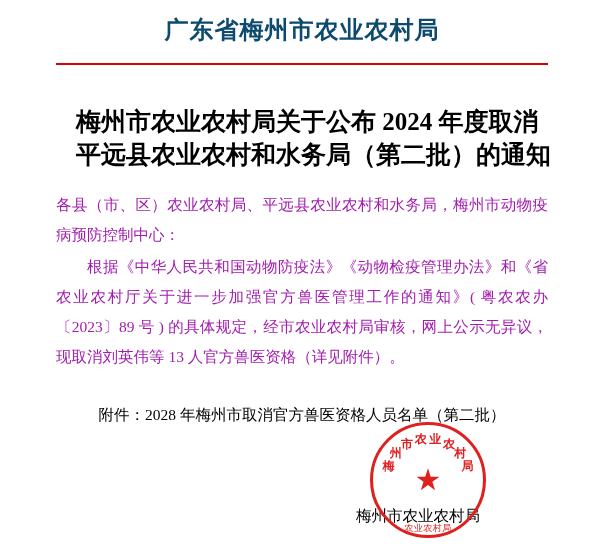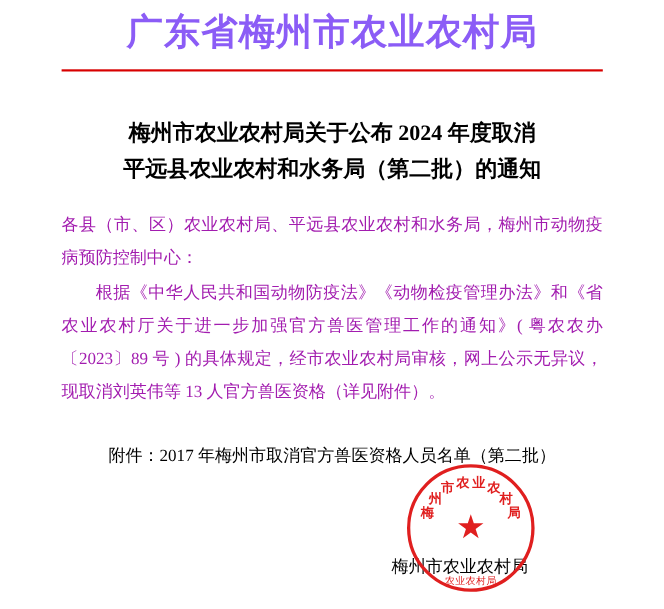--- a/index.html
+++ b/index.html
@@ -18,39 +18,39 @@
     width: 604px;
     height: 554px;
     box-sizing: border-box;
     padding: 0 56px;
   }
   .letterhead {
     text-align: center;
     padding-top: 8px;
   }
   .letterhead-title {
-    color: #8b5cf6;
+    color: #0c4a6e;
     font-family: "Liberation Serif", "DejaVu Serif", serif;
     font-weight: bold;
-    font-size: 33px;
+    font-size: 24px;
     letter-spacing: 1px;
     line-height: 44px;
     white-space: nowrap;
   }
   .red-rule {
     margin-top: 11px;
     height: 2px;
     background: #d80000;
     width: 100%;
   }
   .doc-title {
     margin-top: 40px;
     text-align: center;
     font-weight: bold;
-    font-size: 20px;
+    font-size: 25px;
     line-height: 33px;
     color: #000;
     padding: 0 20px;
   }
   .doc-title .line {
     display: block;
     white-space: nowrap;
   }
   .body-text {
     margin-top: 19px;
@@ -154,21 +154,21 @@
   <div class="doc-title">
     <span class="line">梅州市农业农村局关于公布 2024 年度取消</span>
     <span class="line">平远县农业农村和水务局（第二批）的通知</span>
   </div>
 
   <div class="body-text">
     <p class="para">各县（市、区）农业农村局、平远县农业农村和水务局，梅州市动物疫病预防控制中心：</p>
     <p class="para indent">根据《中华人民共和国动物防疫法》《动物检疫管理办法》和《省农业农村厅关于进一步加强官方兽医管理工作的通知》( 粤农农办〔2023〕89 号 ) 的具体规定，经市农业农村局审核，网上公示无异议，现取消刘英伟等 13 人官方兽医资格（详见附件）。</p>
   </div>
 
-  <div class="attachment">附件：2017 年梅州市取消官方兽医资格人员名单（第二批）</div>
+  <div class="attachment">附件：2028 年梅州市取消官方兽医资格人员名单（第二批）</div>
 
   <div class="sign-block">
     <div class="sign-line">梅州市农业农村局</div>
   </div>
 
   <div class="seal">
     <div class="seal-text">
       <span style="transform: rotate(-70deg) translate(0,-42px) rotate(70deg);">梅</span>
       <span style="transform: rotate(-50deg) translate(0,-42px) rotate(50deg);">州</span>
       <span style="transform: rotate(-30deg) translate(0,-42px) rotate(30deg);">市</span>

